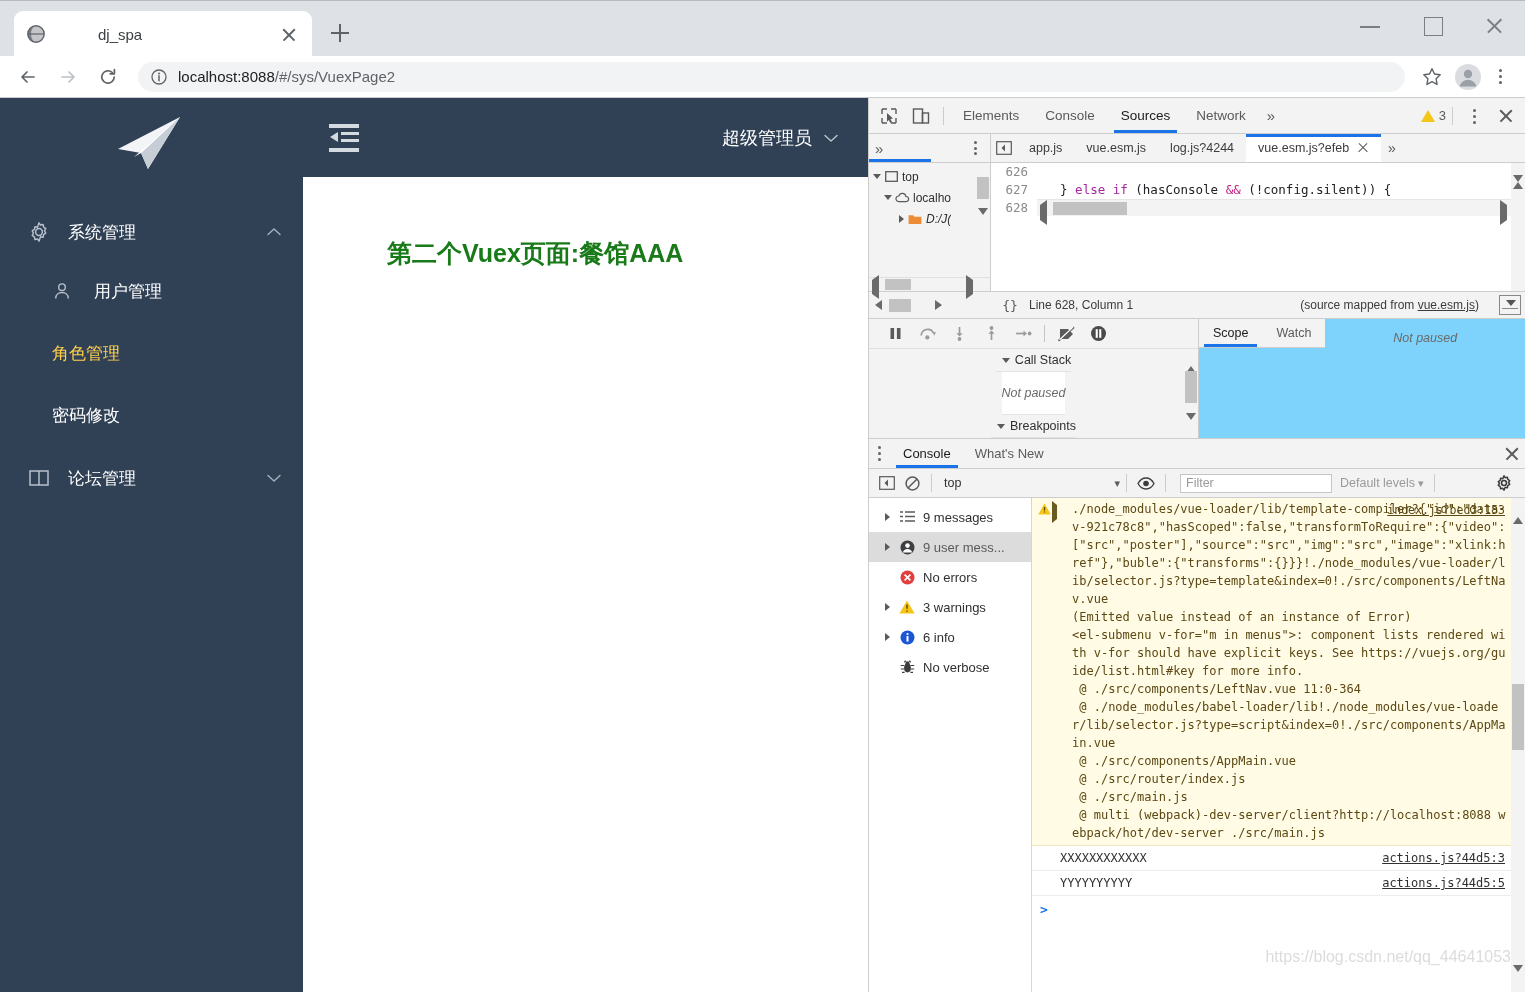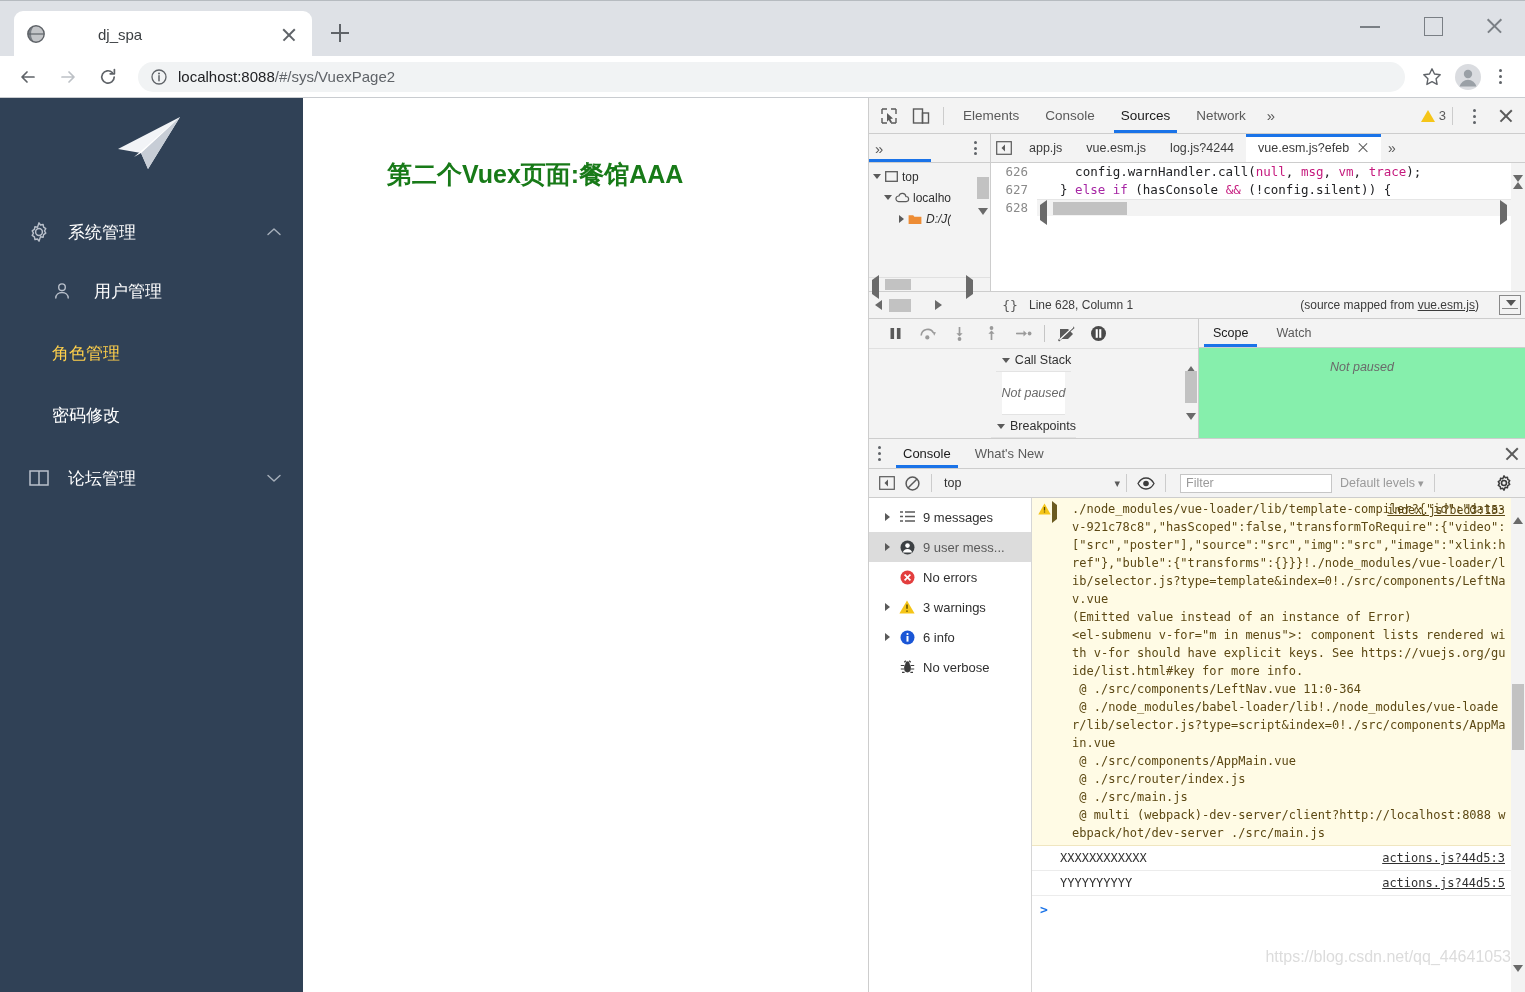--- a/index.html
+++ b/index.html
@@ -243,21 +243,21 @@
   .dbg-ic { width: 32px; height: 28px; display: flex; align-items: center; justify-content: center; }
   .dbg-divider { width: 1px; height: 17px; background: #c5c5c5; margin: 0 5px; }
   .acc { display: flex; flex-direction: column; flex: 1 1 auto; position: relative; align-items: center; }
   .acc-head { height: 23px; display: flex; align-items: center; padding-left: 6px; font-size: 12.5px;
               background: #f3f3f3; border-bottom: 1px solid #e3e3e3; }
   .acc-head .caret-d { margin-right: 5px; }
   .acc-body { background: #fff; height: 43px; display: flex; align-items: center; justify-content: center;
               font-style: italic; color: #6a6a6a; font-size: 12.5px; border-bottom: 1px solid #e3e3e3; }
   .acc-scroll { position: absolute; right: 0; top: 0; bottom: 0; width: 14px; background: #f3f3f3; }
   .acc-scroll .thumb { position: absolute; left: 1px; top: 22px; width: 12px; height: 32px; background: #c2c2c2; }
-  .dbg-right { flex: 1 1 auto; display: flex; flex-direction: column; background: #86efac; }
+  .dbg-right { flex: 1 1 auto; display: flex; flex-direction: row; background: #7dd3fc; }
   .sw-tabs { height: 29px; display: flex; align-items: flex-end; background: #f3f3f3; border-bottom: 1px solid #cdcdcd; }
   .sw-tab { padding: 0 14px; height: 28px; line-height: 28px; font-size: 12.5px; color: #5a5a5a;
             position: relative; cursor: pointer; }
   .sw-tab.active { color: #1a1a1a; }
   .sw-tab.active::after { content: ""; position: absolute; left: 5px; right: 5px; bottom: 0; height: 3px; background: #1a73e8; }
   .sw-body { flex: 1 1 auto; display: flex; align-items: flex-start; justify-content: center; padding-top: 12px;
              font-style: italic; color: #6a6a6a; font-size: 12.5px; }
 
   
   .drawer { flex: 1 1 auto; display: flex; flex-direction: column; background: #fff; min-height: 0; }
@@ -439,20 +439,38 @@
           <span class="chev">
             <svg width="14" height="10" viewBox="0 0 14 10">
                 <path d="M1 2.5L7 8l6-5.5" fill="none" stroke="#cfd5dd" stroke-width="1.4" stroke-linecap="round" stroke-linejoin="round"></path>
               </svg>
           </span>
         </div>
       </div>
     </div>
 
     <div class="appmain">
+      <div class="appheader">
+        <div class="collapse-icon">
+          <span class="bar b1"></span>
+          <span class="bar s s1"></span>
+          <span class="bar s s2"></span>
+          <span class="bar b2"></span>
+          <span class="tri"></span>
+        </div>
+        <div class="hdr-spacer"></div>
+        <div class="hdr-user">
+          <span>超级管理员</span>
+          <span class="chev">
+            <svg width="14" height="10" viewBox="0 0 14 10">
+                <path d="M1 2.5L7 8l6-5.5" fill="none" stroke="#dfe4ea" stroke-width="1.4" stroke-linecap="round" stroke-linejoin="round"></path>
+              </svg>
+          </span>
+        </div>
+      </div>
       <div class="page-body">
         <div class="page-heading">第二个Vuex页面:餐馆AAA</div>
       </div>
     </div>
   </div>
 
   <div class="devtools">
 
     <div class="dt-maintabs">
       <div class="dt-tool-ic">
@@ -564,21 +582,20 @@
             </div>
           <div class="ed-tab active">
             <span>vue.esm.js?efeb</span>
             <span class="x"></span>
           </div>
           <div class="ed-more">»</div>
         </div>
         <div class="code">
           <div class="codeline">
             <span class="gutter">626</span>
-            <span class="ctext">    config.warnHandler.call(<span class="tok-var">null</span>, <span class="tok-var">msg</span>, <span class="tok-var">vm</span>, <span class="tok-var">trace</span>);</span>
           </div>
           <div class="codeline">
             <span class="gutter">627</span>
             <span class="ctext">  } <span class="tok-kw">else if</span> (hasConsole <span class="tok-var">&amp;&amp;</span> (!config.silent)) {</span>
           </div>
           <div class="codeline">
             <span class="gutter">628</span>
           </div>
           <div class="code-hscroll">
             <span class="al"><span class="arrow-lf-g"></span></span>

